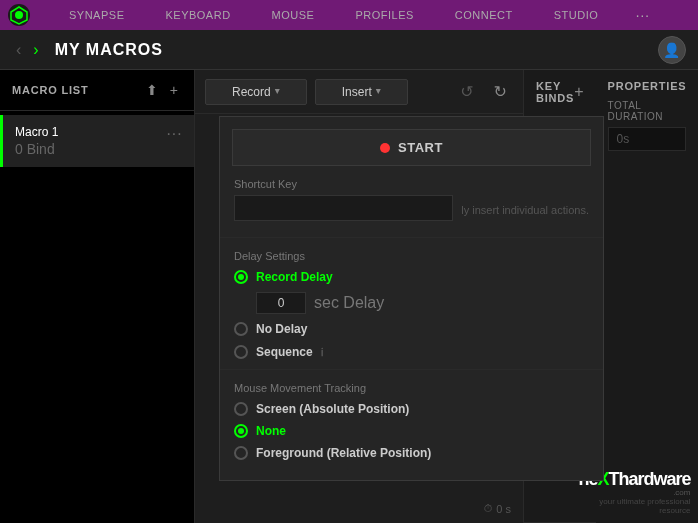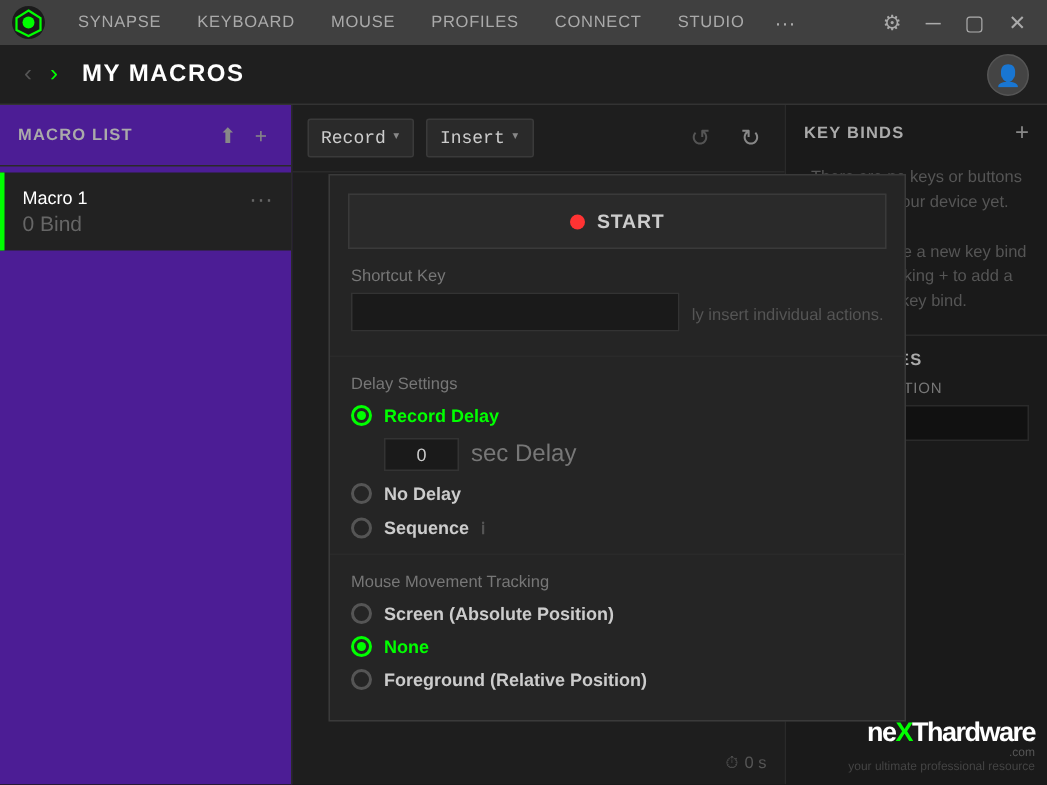--- a/index.html
+++ b/index.html
@@ -8,26 +8,26 @@
       height: 523px;
       background: #1a1a1a;
       font-family: 'Segoe UI', Arial, sans-serif;
       font-size: 12px;
       color: #ccc;
       overflow: hidden;
     }
 
     
     .top-nav {
-      background: #404040;
+      background: #701a75;
       height: 30px;
       display: flex;
       align-items: center;
       padding: 0 8px;
-      gap: 4px;
+      gap: 21px;
     }
     .razer-logo {
       width: 22px;
       height: 22px;
       margin-right: 8px;
     }
     .nav-item {
       color: #aaa;
       font-size: 11px;
       padding: 4px 10px;
@@ -93,21 +93,21 @@
 
     
     .main-layout {
       display: flex;
       height: calc(523px - 70px);
     }
 
     
     .macro-list-panel {
       width: 195px;
-      background: #4c1d95;
+      background: #000000;
       border-right: 1px solid #2a2a2a;
       display: flex;
       flex-direction: column;
     }
     .macro-list-header {
       display: flex;
       align-items: center;
       padding: 10px 12px;
       border-bottom: 1px solid #2a2a2a;
     }
@@ -166,25 +166,24 @@
       border-bottom: 1px solid #2a2a2a;
       gap: 8px;
     }
     .toolbar-btn {
       display: flex;
       align-items: flex-start;
       gap: 4px;
       background: #2a2a2a;
       border: 1px solid #3a3a3a;
       color: #ccc;
-      padding: 5px 8px;
+      padding: 5px 26px;
       font-size: 12px;
       cursor: pointer;
       border-radius: 2px;
-      font-family: Liberation Mono, monospace;
     }
     .toolbar-btn .chevron {
       font-size: 10px;
       color: #888;
     }
     .toolbar-spacer { flex: 1; }
     .undo-redo-btn {
       color: #555;
       font-size: 16px;
       cursor: pointer;
@@ -333,21 +332,21 @@
       align-items: center;
       gap: 4px;
     }
 
     
     .right-panel {
       width: 175px;
       background: #1a1a1a;
       border-left: 1px solid #2a2a2a;
       display: flex;
-      flex-direction: column;
+      flex-direction: row;
     }
     .right-section {
       padding: 10px 12px;
       border-bottom: 1px solid #2a2a2a;
     }
     .right-section-header {
       display: flex;
       align-items: center;
       margin-bottom: 8px;
     }

